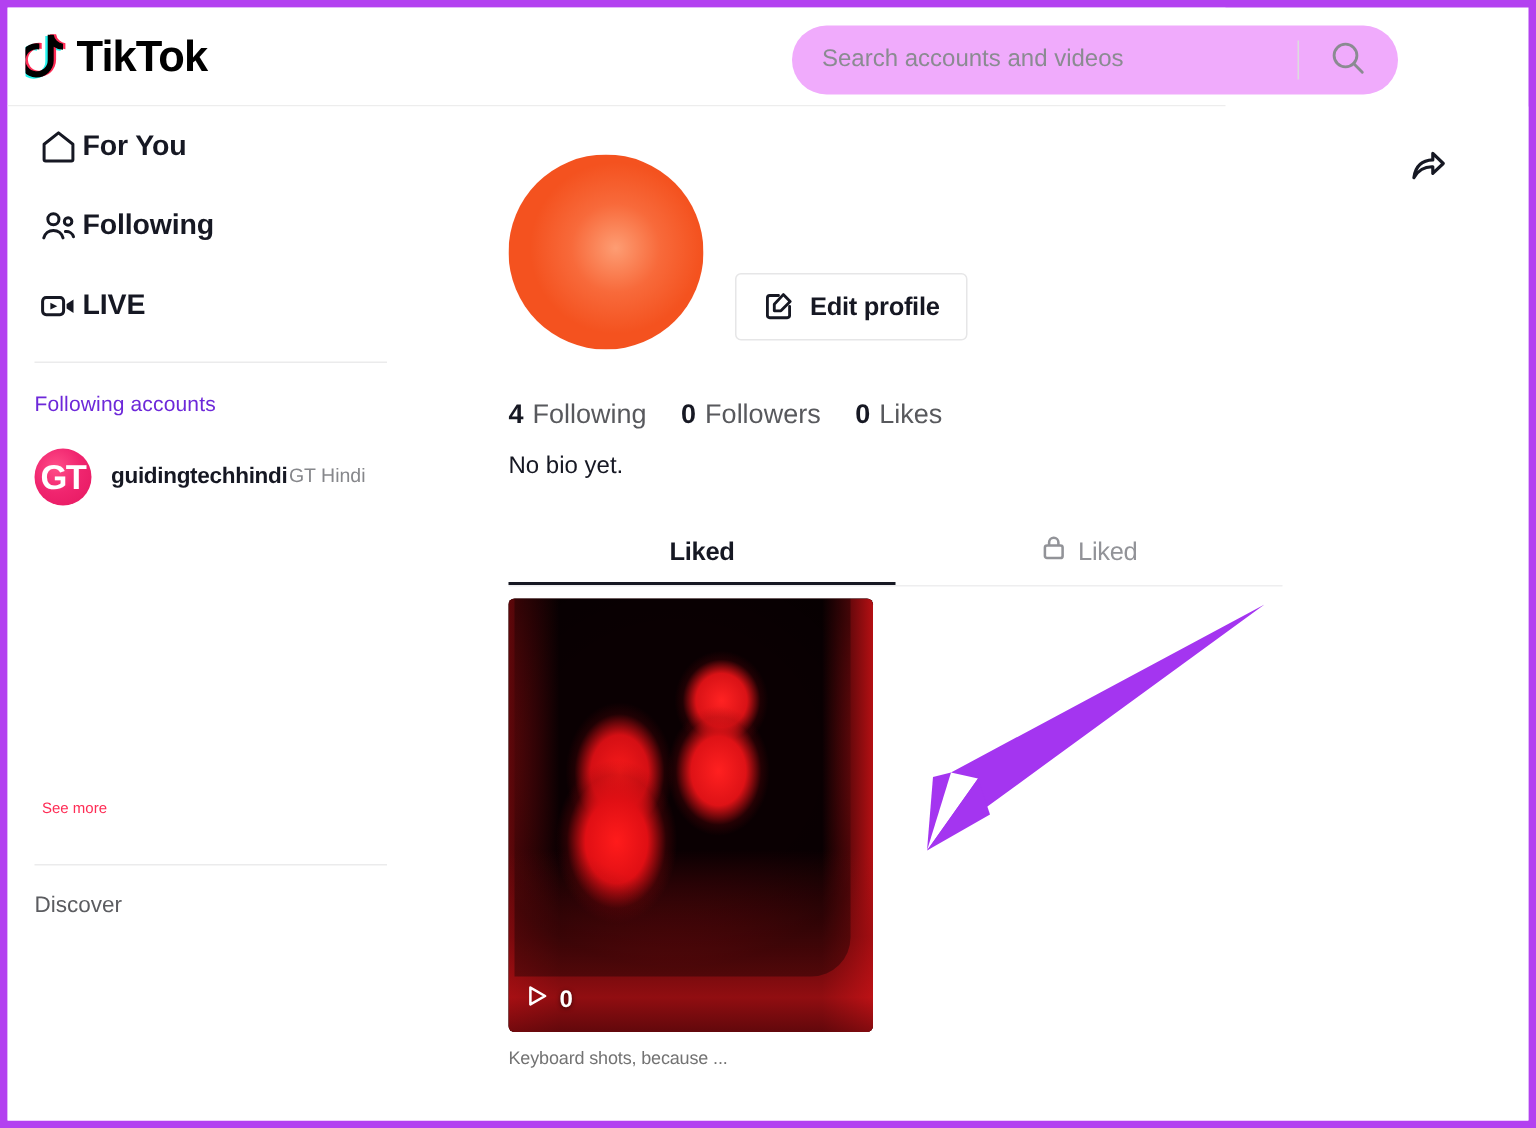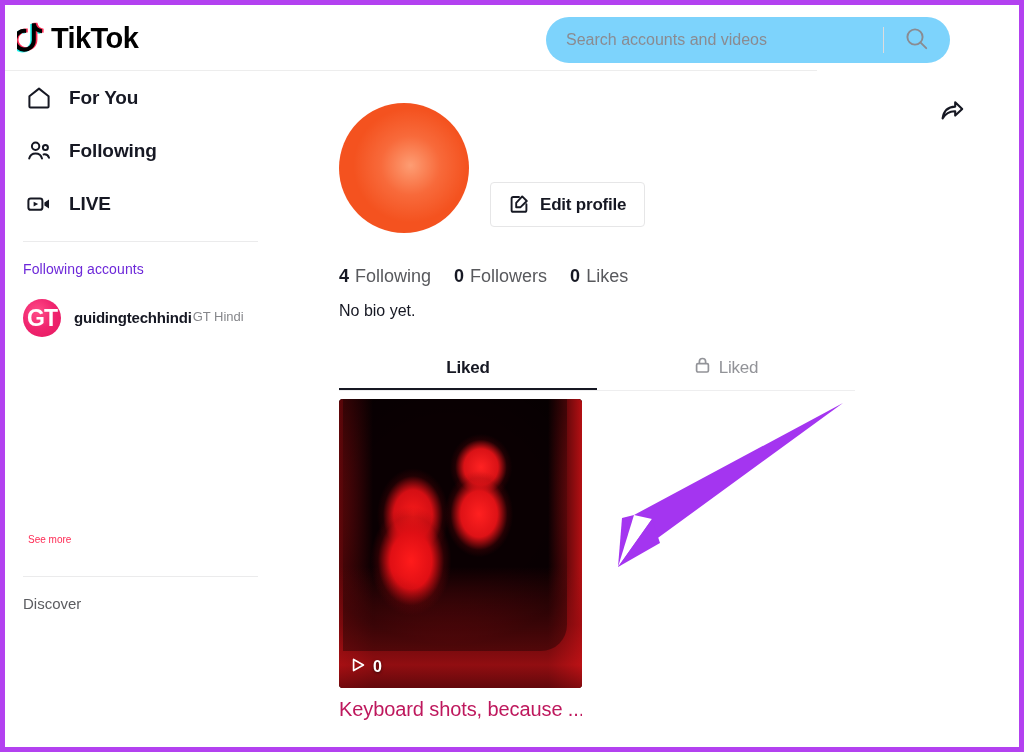--- a/index.html
+++ b/index.html
@@ -57,25 +57,25 @@
     line-height: 1;
     position: relative;
   }
   .logo-text .bk {
     position: relative;
     z-index: 2;
   }
 
   .search-wrap {
     position: absolute;
-    left: 541px;
+    left: 523px;
     top: 12px;
     width: 404px;
     height: 46px;
-    background: #7dd3fc;
+    background: #f0abfc;
     border-radius: 92px;
     display: flex;
     align-items: center;
     box-sizing: border-box;
   }
   .search-input {
     flex: 1;
     border: none;
     outline: none;
     background: transparent;
@@ -110,21 +110,20 @@
     top: 66px;
     width: 275px;
     height: 681px;
     background: #ffffff;
     box-sizing: border-box;
     padding-left: 13px;
   }
   .nav-item {
     display: flex;
     align-items: center;
-    gap: 14px;
     height: 53px;
     cursor: pointer;
     padding-left: 5px;
   }
   .nav-icon {
     width: 32px;
     height: 32px;
     display: flex;
     align-items: center;
     justify-content: center;
@@ -369,22 +368,22 @@
     display: flex;
     align-items: center;
     gap: 7px;
     color: #ffffff;
     font-size: 16px;
     font-weight: bold;
     text-shadow: 0 1px 3px rgba(0,0,0,0.6);
   }
   .video-caption {
     margin-top: 10px;
-    font-size: 20px;
-    color: #be185d;
+    font-size: 12px;
+    color: #737373;
     letter-spacing: -0.1px;
     white-space: nowrap;
     overflow: hidden;
   }
 
   
   .annot-arrow {
     position: absolute;
     left: 555px;
     top: 392px;

